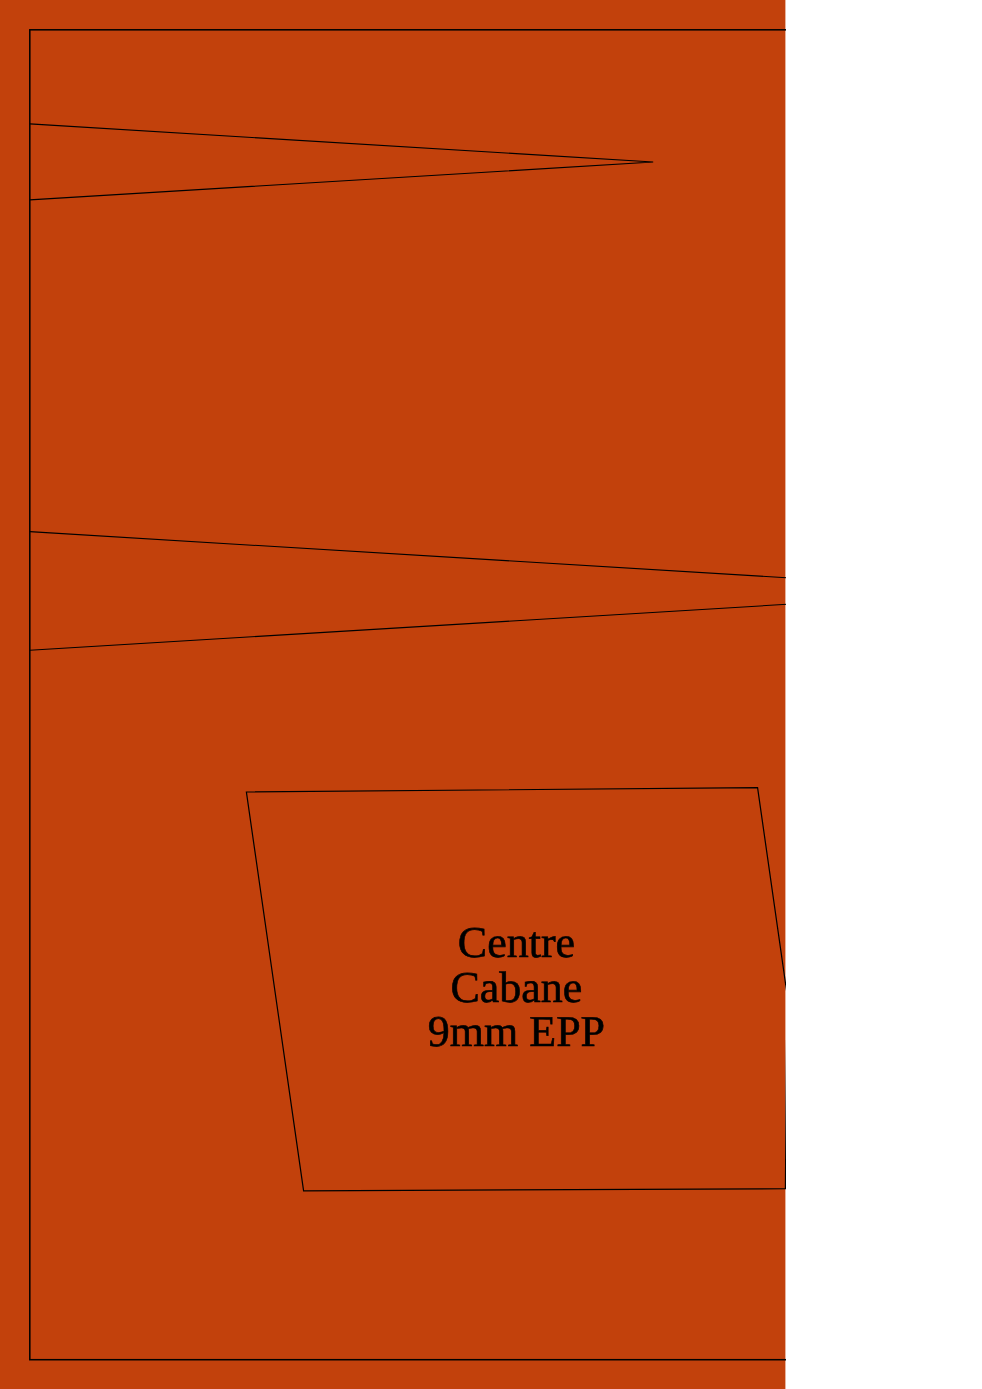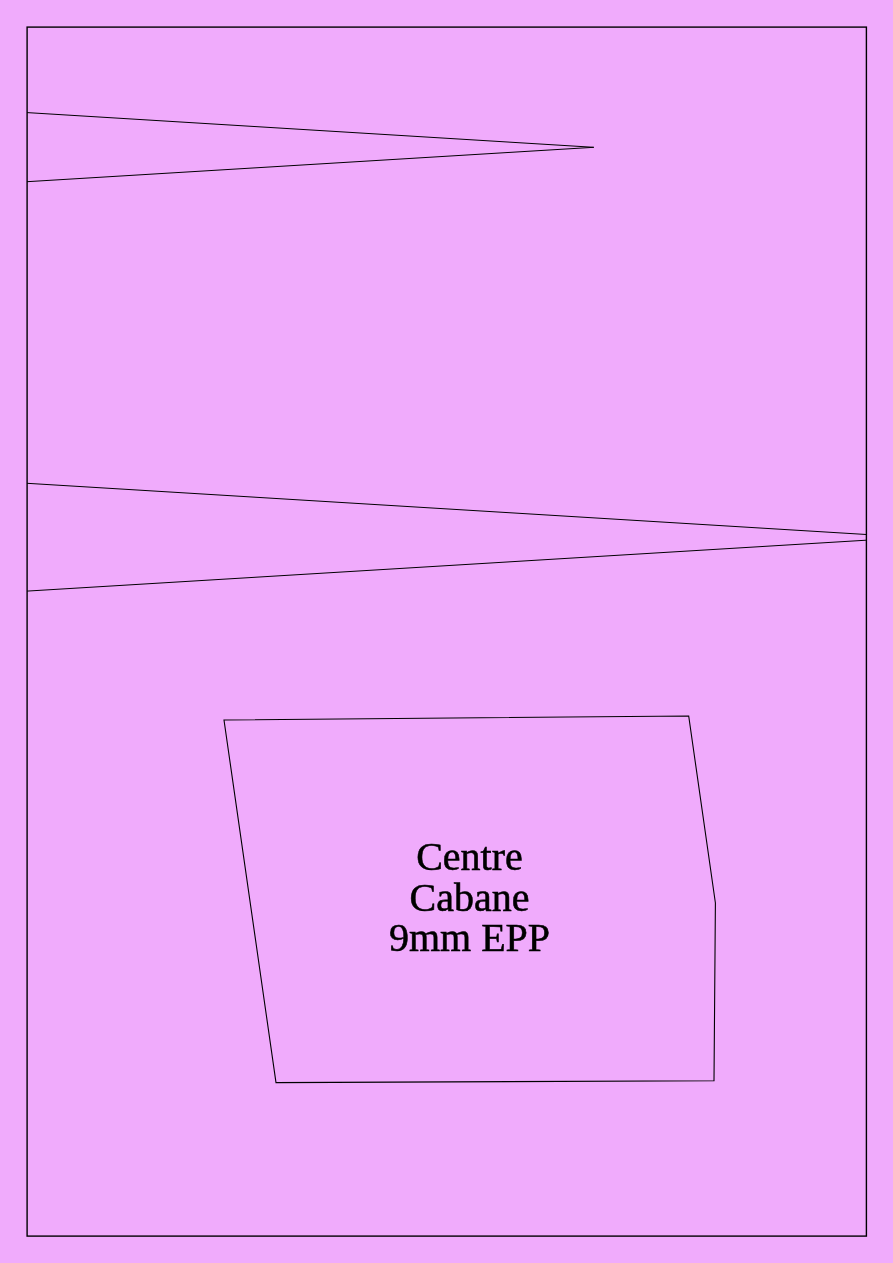--- a/index.html
+++ b/index.html
@@ -1,16 +1,16 @@
 <!DOCTYPE html>
 <html><head>
 <meta charset="utf-8">
 <style>
   html,body{margin:0;padding:0;background:#ffffff;}
-  .page{position:relative;width:893px;height:1263px;background:#f0abfc;overflow:hidden;}
+  .page{position:relative;width:714px;height:1263px;background:#c2410c;overflow:hidden;}
   svg{position:absolute;left:0;top:0;transform:translateZ(0);}
   text{font-family:"Liberation Serif",serif;fill:#000000;stroke:#000000;stroke-width:0.55px;}
 </style>
 </head>
 <body>
 <div class="page">
 <svg width="893" height="1263" viewBox="0 0 893 1263">
 
   <rect x="27.1" y="27.1" width="839.3" height="1209" fill="none" stroke="#000" stroke-width="1.4"></rect>
 

